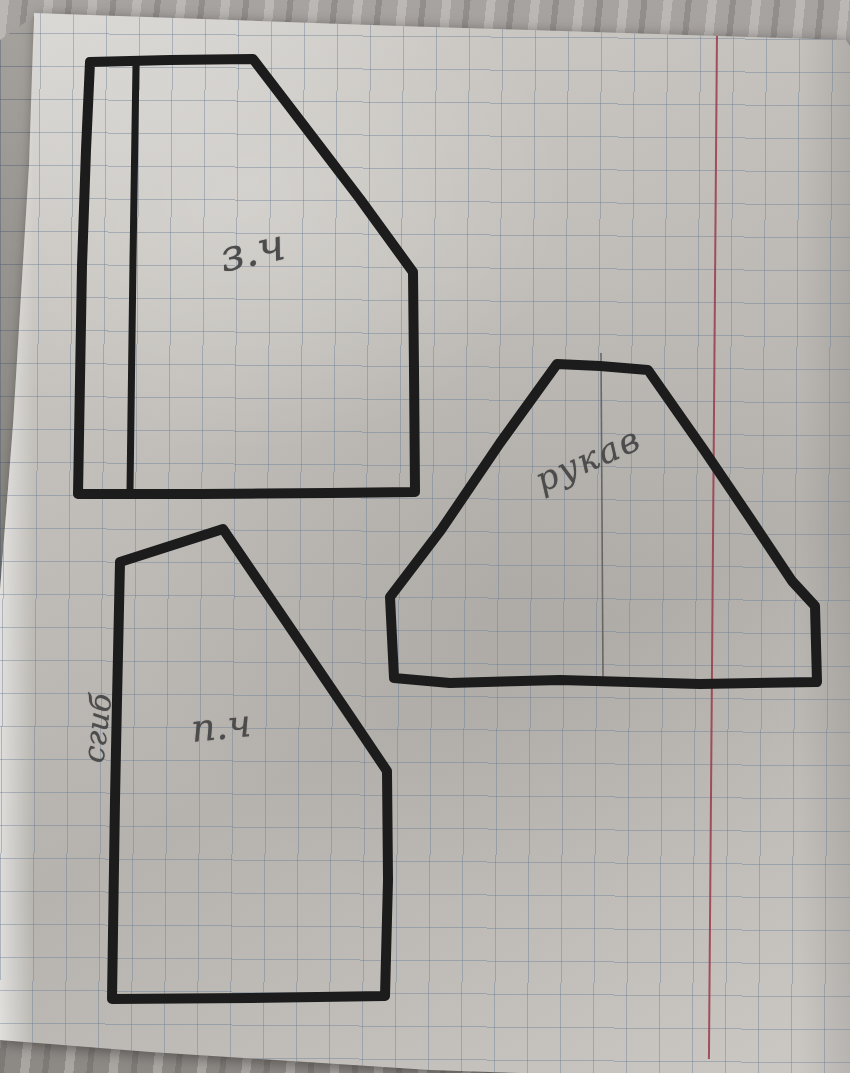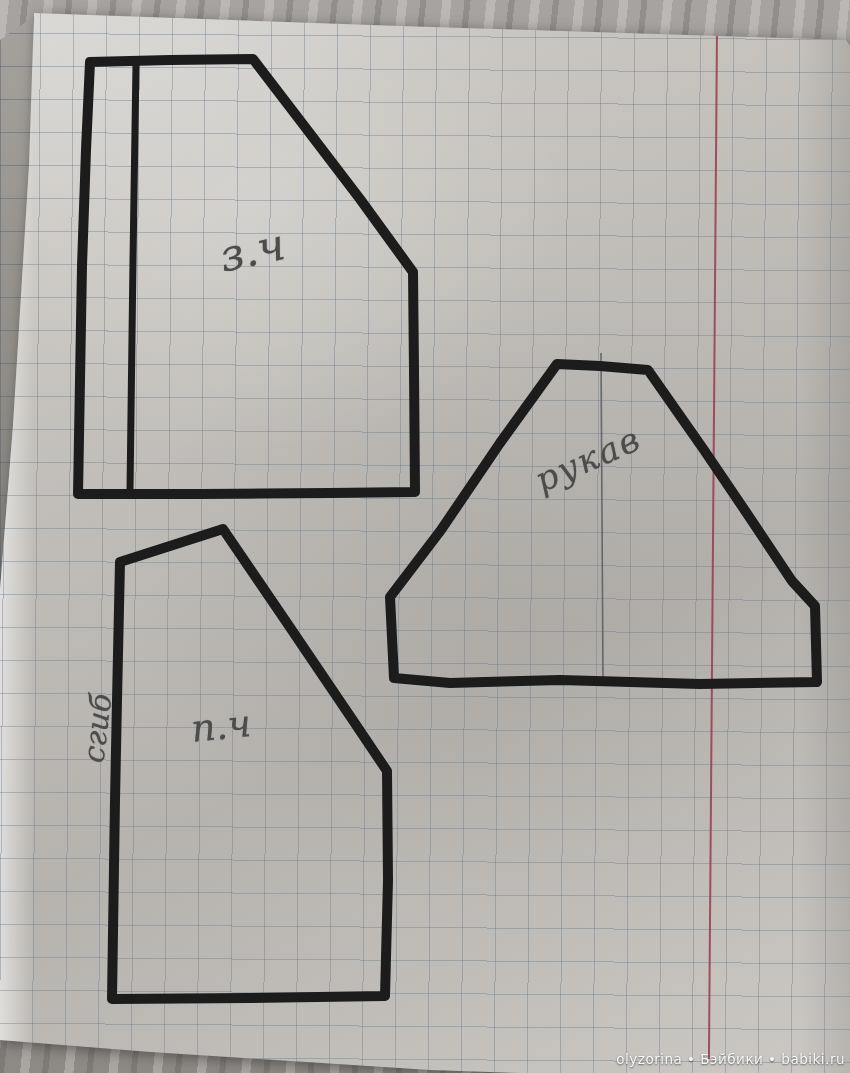--- a/index.html
+++ b/index.html
@@ -100,15 +100,14 @@
       </svg>
 
       <div class="plabel label-back">з.ч</div>
       <div class="plabel label-sleeve">рукав</div>
       <div class="plabel label-front">п.ч</div>
       <div class="plabel label-fold">сгиб</div>
 
     </div>
   </div>
 
-  <div class="watermark">olyzorina • Бэйбики • babiki.ru</div>
 
 </div>
 
 </body></html>

